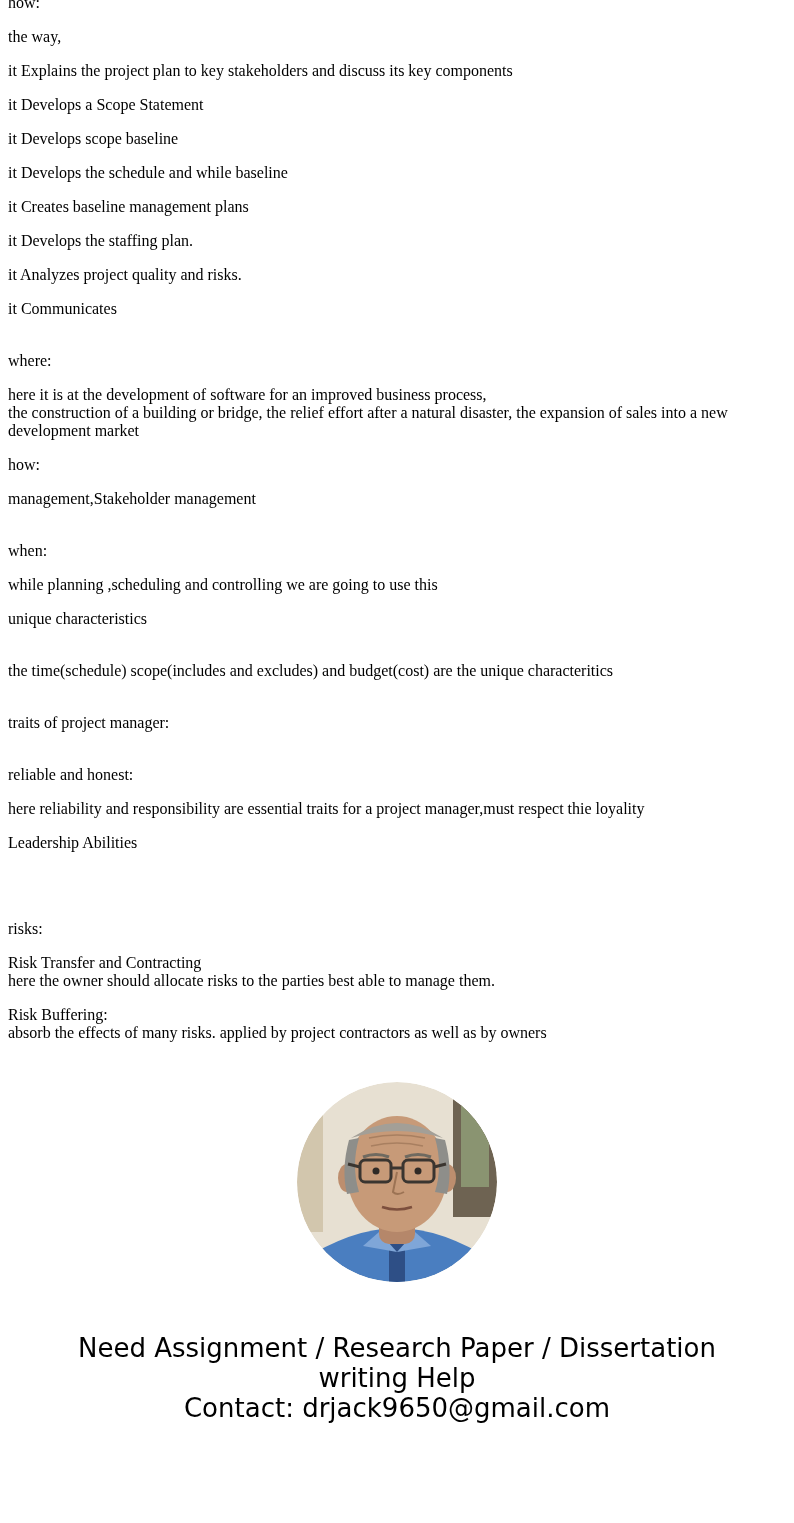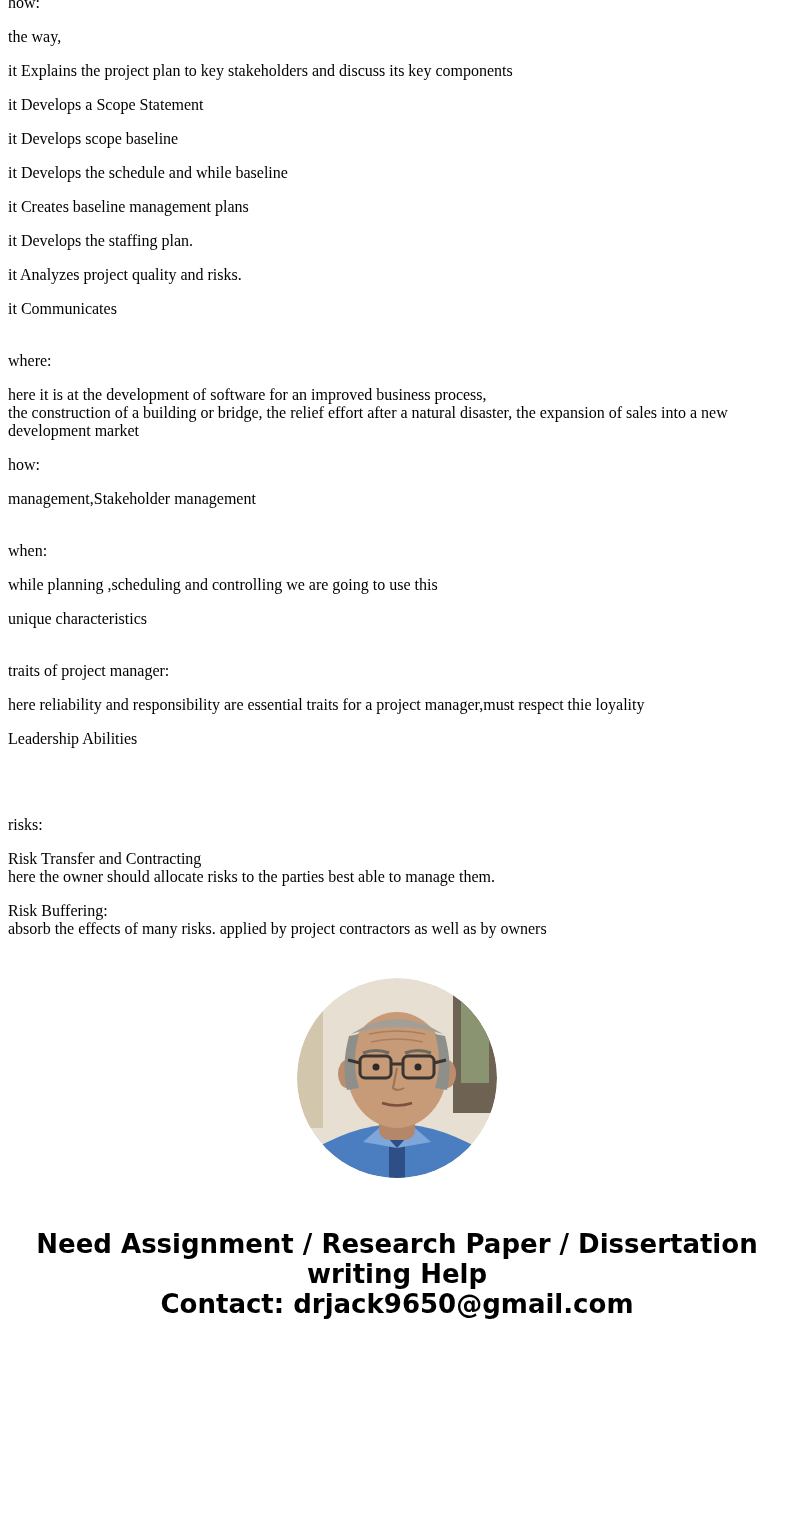--- a/index.html
+++ b/index.html
@@ -36,21 +36,21 @@
     height: 200px;
     border-radius: 50%;
     overflow: hidden;
     flex: 0 0 auto;
   }
   .photo svg { display: block; }
   .footer {
     margin-top: 51px;
     text-align: center;
     font-family: "DejaVu Sans", "Liberation Sans", sans-serif;
-    font-weight: 700;
+    font-weight: 400;
     font-size: 26px;
     color: #000000;
   }
   .footer .fline {
     line-height: 30px;
     white-space: nowrap;
   }
 </style>
 </head>
 <body>
@@ -108,21 +108,29 @@
         <div class="line">when:</div>
       </div>
       <div class="para">
         <div class="line">while planning ,scheduling and controlling we are going to use this</div>
       </div>
       <div class="para">
         <div class="line">unique characteristics</div>
       </div>
       <div class="para">
         <div class="line"></div>
+        <div class="line">the time(schedule) scope(includes and excludes) and budget(cost) are the unique characteritics</div>
+      </div>
+      <div class="para">
+        <div class="line"></div>
         <div class="line">traits of project manager:</div>
+      </div>
+      <div class="para">
+        <div class="line"></div>
+        <div class="line">reliable and honest:</div>
       </div>
       <div class="para">
         <div class="line">here reliability and responsibility are essential traits for a project manager,must respect thie loyality</div>
       </div>
       <div class="para">
         <div class="line">Leadership Abilities</div>
       </div>
       <div class="para">
         <div class="line"></div>
       </div>

